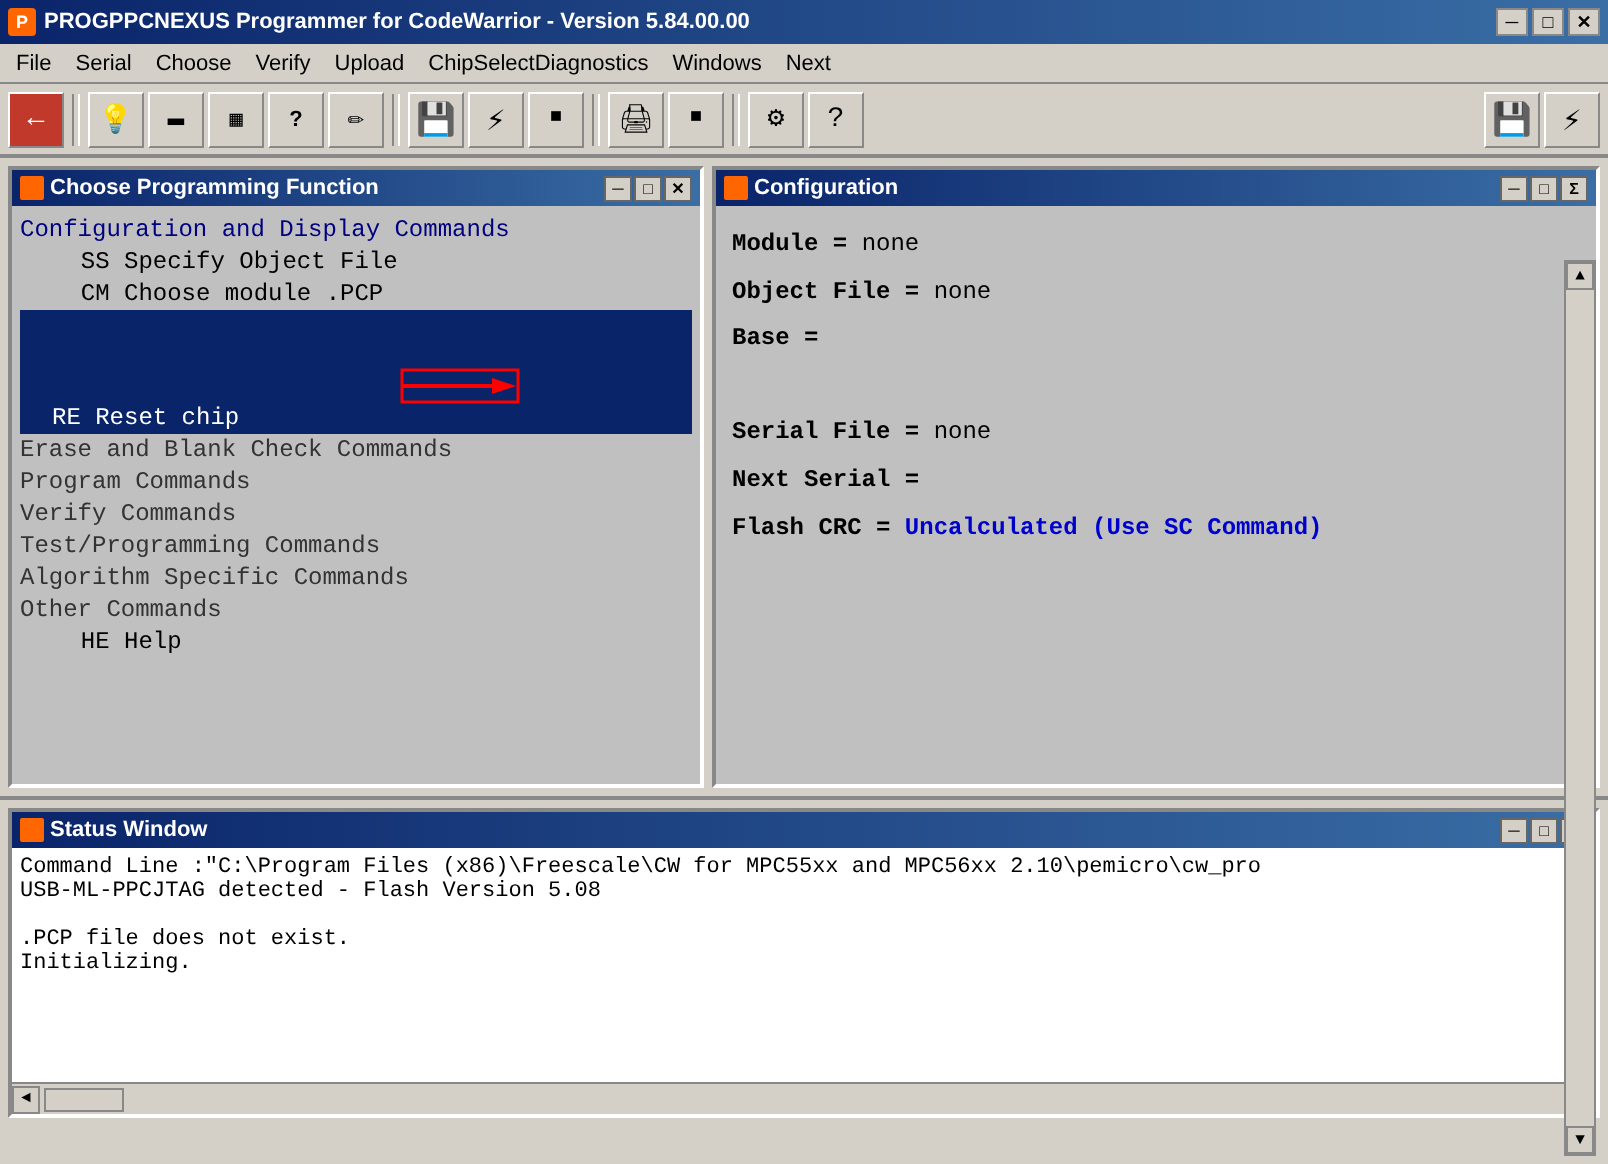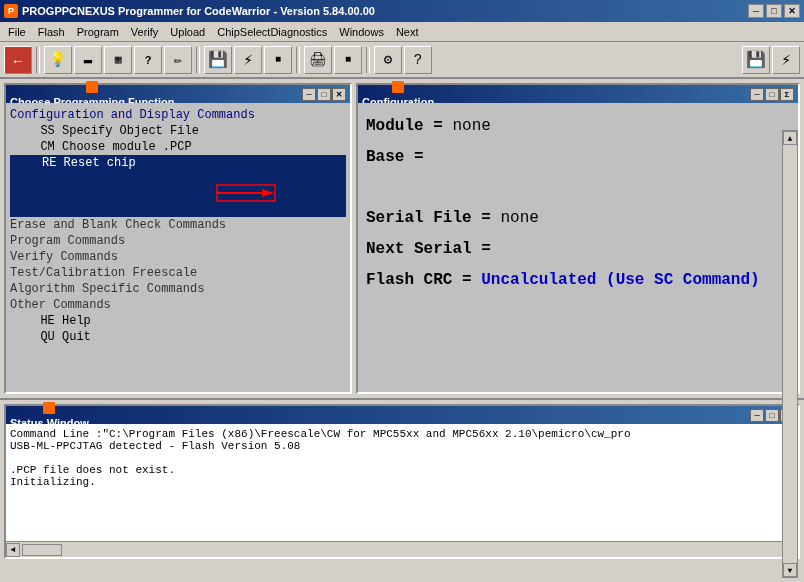--- a/index.html
+++ b/index.html
@@ -135,21 +135,20 @@
       justify-content: space-between;
       padding: 0 4px;
       font-family: Arial, sans-serif;
       font-size: 11px;
       font-weight: bold;
     }
     .panel-title-left {
       display: flex;
       align-items: center;
       gap: 3px;
-      flex-direction: column;
     }
     .panel-title-icon {
       width: 12px;
       height: 12px;
       background: #ff6600;
       border-radius: 1px;
       font-size: 8px;
     }
     .panel-controls {
       display: flex;
@@ -202,21 +201,21 @@
       border-color: #888 #fff #fff #888;
       margin: 4px 4px 4px 2px;
       display: flex;
       flex-direction: column;
     }
     .config-content {
       flex: 1;
       background: #c0c0c0;
       padding: 8px;
       font-family: 'Courier New', monospace;
-      font-size: 16px;
+      font-size: 12px;
       line-height: 1.8;
     }
     .config-line {
       padding: 1px 0;
     }
     .config-highlight {
       color: #0000cc;
       font-weight: bold;
       margin-top: 20px;
     }
@@ -275,22 +274,22 @@
   </div>
   <div class="title-bar-buttons">
     <div class="title-btn">─</div>
     <div class="title-btn">□</div>
     <div class="title-btn">✕</div>
   </div>
 </div>
 
 <div class="menu-bar">
   <div class="menu-item">File</div>
-  <div class="menu-item">Flash</div>
-  <div class="menu-item">Program</div>
+  <div class="menu-item">Serial</div>
+  <div class="menu-item">Choose</div>
   <div class="menu-item">Verify</div>
   <div class="menu-item">Upload</div>
   <div class="menu-item">ChipSelectDiagnostics</div>
   <div class="menu-item">Windows</div>
   <div class="menu-item">Next</div>
 </div>
 
 <div class="toolbar">
   <div class="toolbar-btn" style="background:#c0392b;color:white;font-weight:bold;">←</div>
   <div class="toolbar-separator"></div>
@@ -325,56 +324,56 @@
       <div class="panel-controls">
         <div class="panel-btn">─</div>
         <div class="panel-btn">□</div>
         <div class="panel-btn">✕</div>
       </div>
     </div>
     <div class="panel-content-inner" style="height:calc(100% - 18px);overflow:auto;">
       <div class="cmd-section-header">Configuration and Display Commands</div>
       <div class="cmd-item">&nbsp;&nbsp;SS Specify Object File</div>
       <div class="cmd-item">&nbsp;&nbsp;CM Choose module .PCP</div>
-      <div class="cmd-item selected" style="display:flex;align-items:flex-start;background:#0a246a;color:white;padding-left:32px;">
+      <div class="cmd-item selected" style="display:flex;align-items:flex-end;background:#0a246a;color:white;padding-left:16px;">
         <span>RE Reset chip</span>
         <span style="margin-left:8px;display:inline-block;">
           
           <svg width="60" height="18" viewBox="0 0 60 18" style="vertical-align:middle;">
             <rect x="1" y="1" width="58" height="16" fill="none" stroke="red" stroke-width="1.5"></rect>
             <line x1="1" y1="9" x2="46" y2="9" stroke="red" stroke-width="2"></line>
             <polygon points="46,5 58,9 46,13" fill="red"></polygon>
           </svg>
         </span>
       </div>
       <div class="cmd-section">Erase and Blank Check Commands</div>
       <div class="cmd-section">Program Commands</div>
       <div class="cmd-section">Verify Commands</div>
-      <div class="cmd-section">Test/Calibration Freescale</div>
+      <div class="cmd-section">Test/Programming Commands</div>
       <div class="cmd-section">Algorithm Specific Commands</div>
       <div class="cmd-section">Other Commands</div>
       <div class="cmd-item">&nbsp;&nbsp;HE Help</div>
-      <div class="cmd-item">&nbsp;&nbsp;QU Quit</div>
     </div>
   </div>
 
   <div class="right-panel">
     <div class="panel-title-bar">
       <div class="panel-title-left">
         <div class="panel-title-icon"></div>
         <span>Configuration</span>
       </div>
       <div class="panel-controls">
         <div class="panel-btn">─</div>
         <div class="panel-btn">□</div>
         <div class="panel-btn">Σ</div>
       </div>
     </div>
     <div class="config-content">
       <div class="config-line"><strong>Module = </strong>none</div>
+      <div class="config-line"><strong>Object File = </strong>none</div>
       <div class="config-line"><strong>Base = </strong></div>
       <div class="config-line">&nbsp;</div>
       <div class="config-line"><strong>Serial File = </strong>none</div>
       <div class="config-line"><strong>Next Serial = </strong></div>
       <div class="config-line"><strong>Flash CRC = </strong><span class="config-highlight"> Uncalculated (Use SC Command)</span></div>
     </div>
 
     <div style="position:absolute;right:6px;top:130px;bottom:4px;width:16px;background:#d4d0c8;border:1px solid #888;display:flex;flex-direction:column;">
       <div style="width:14px;height:14px;background:#d4d0c8;border:1px solid #888;display:flex;align-items:center;justify-content:center;font-size:8px;">▲</div>
       <div style="flex:1;background:#d4d0c8;"></div>

